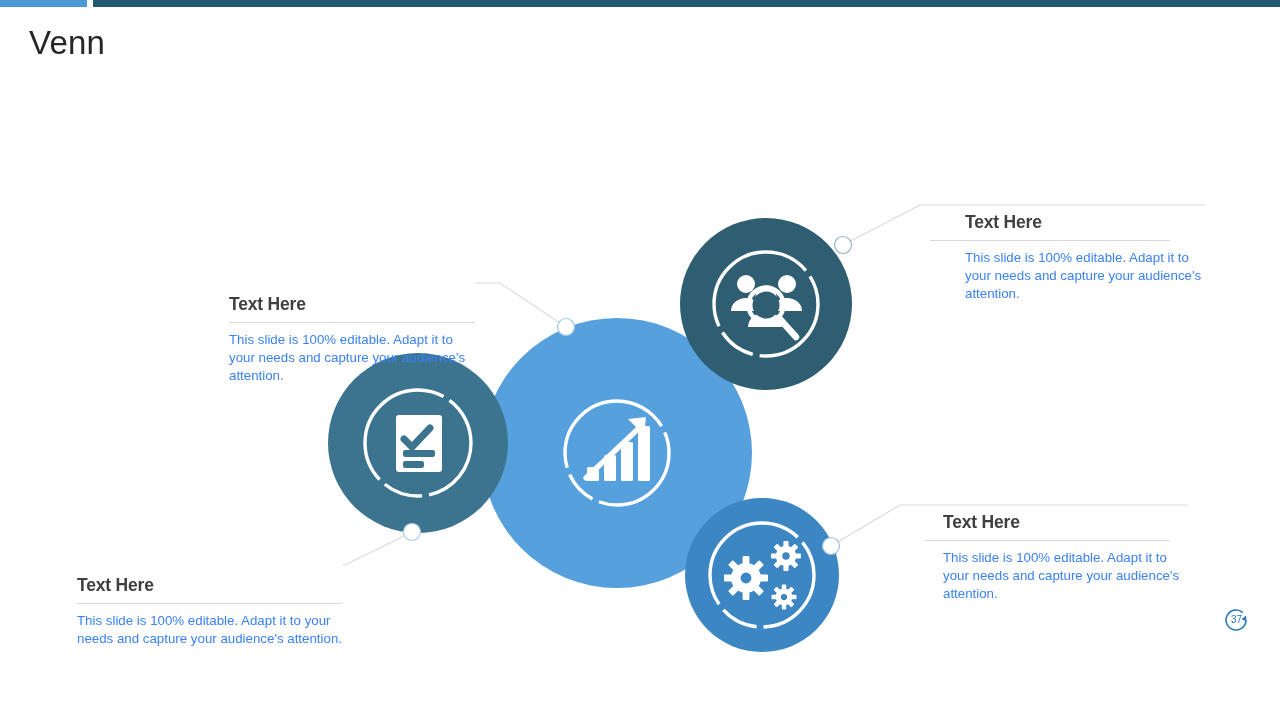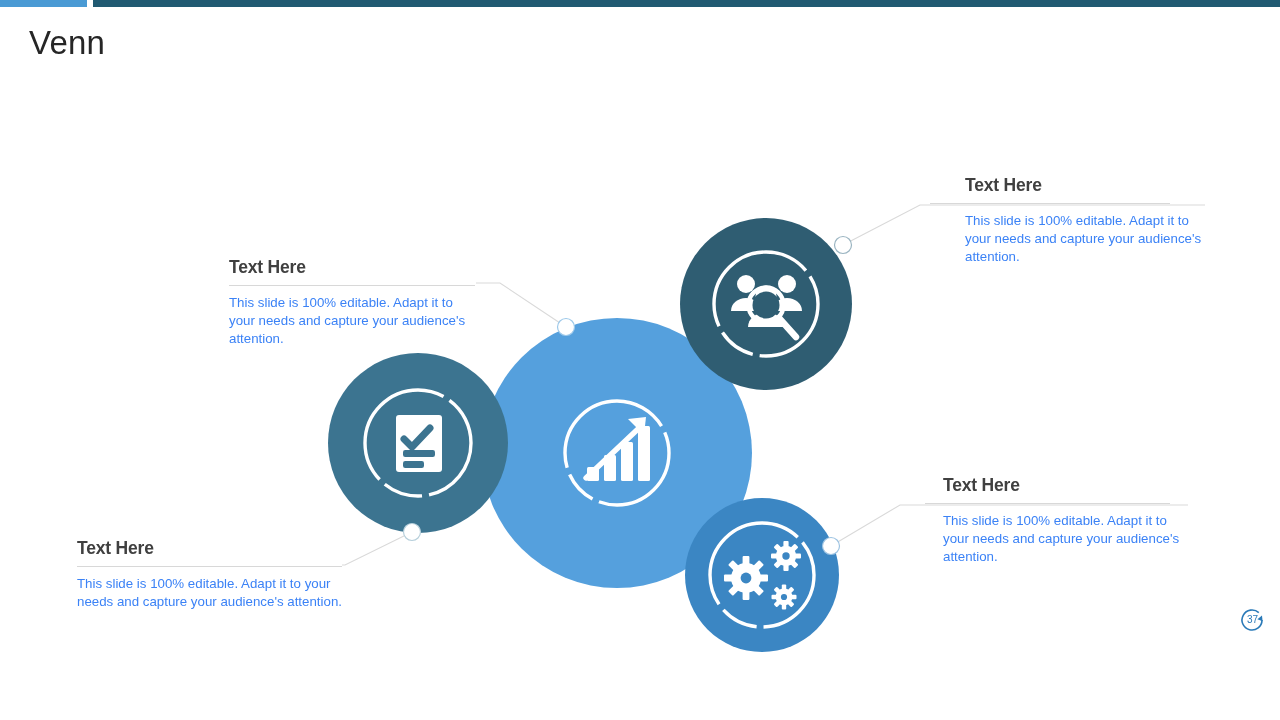--- a/index.html
+++ b/index.html
@@ -21,21 +21,21 @@
   .page-title {
     position: absolute; left: 29px; top: 22px;
     font-size: 33px; font-weight: 400; color: #262626;
     letter-spacing: 0.2px; line-height: 42px;
   }
 
   
   #art { position: absolute; left: 0; top: 0; width: 1280px; height: 720px; }
 
   
-  .tblock { position: absolute; }
+  .tblock { position: absolute; margin-top: 37px; }
   .tblock .thead {
     font-size: 17.5px; font-weight: bold; color: #404040;
     letter-spacing: -0.2px; line-height: 22px; white-space: nowrap;
   }
   .tblock .rule { height: 1px; background: #d8d8d8; margin-top: 7px; }
   .tblock .tbody {
     margin-top: 8px; font-size: 13.3px; color: #3b82f6;
     line-height: 18.2px; font-weight: 400;
   }
 
@@ -43,21 +43,21 @@
   #tb-left-top   .rule { width: 246px; }
   #tb-left-bottom { left: 77px;  top: 537px; width: 265px; }
   #tb-left-bottom .rule { width: 265px; }
   #tb-right-top   { left: 965px; top: 174px; width: 240px; }
   #tb-right-top  .rule { width: 240px; margin-left: -35px; }
   #tb-right-bottom{ left: 943px; top: 474px; width: 245px; }
   #tb-right-bottom .rule { width: 245px; margin-left: -18px; }
 
   
   .page-badge {
-    position: absolute; right: 8px; bottom: 8px;
+    position: absolute; right: 24px; bottom: 8px;
     width: 34px; height: 26px;
   }
   .page-badge .num {
     position: absolute; left: 5px; top: 4px;
     width: 19px; height: 19px; line-height: 19px;
     text-align: center; font-size: 10px; color: #2a7ab8;
     font-family: "Liberation Sans", sans-serif;
   }
 </style>
 </head>

